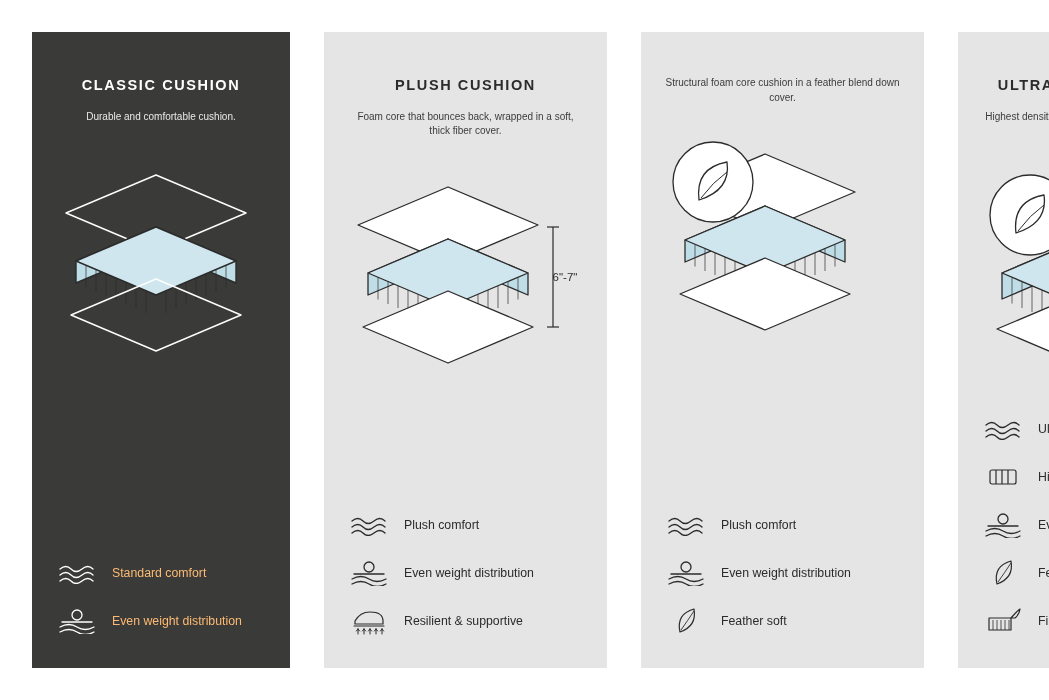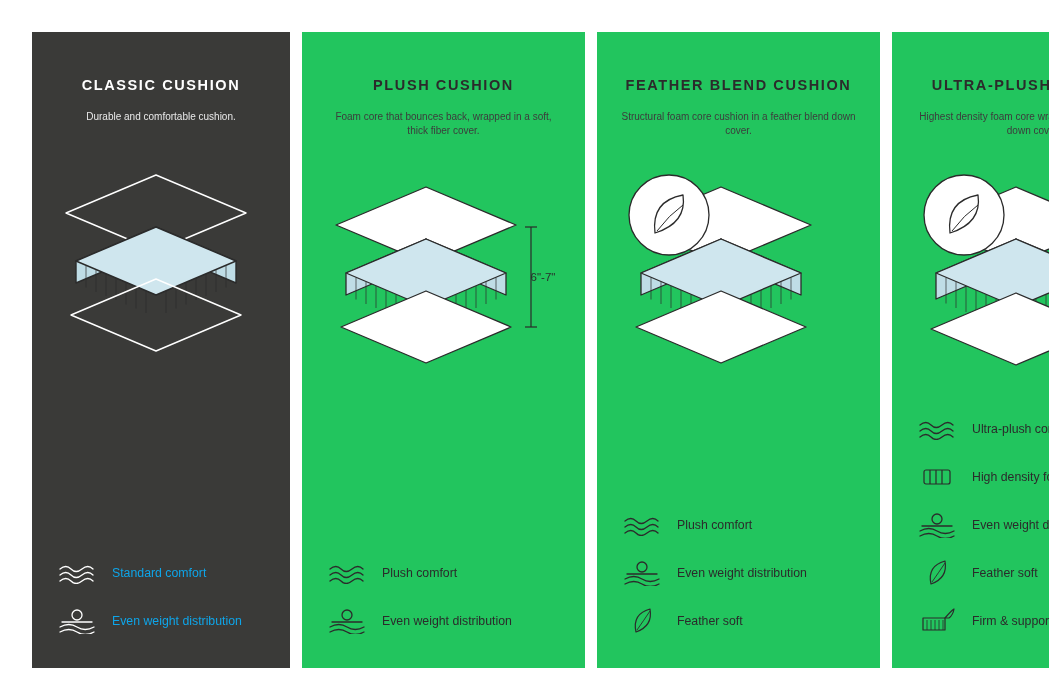--- a/index.html
+++ b/index.html
@@ -12,38 +12,38 @@
     height: 700px;
     font-family: "Liberation Sans", sans-serif;
     overflow: hidden;
   }
   .board {
     position: relative;
     width: 1049px;
     height: 700px;
     background: #ffffff;
     display: flex;
-    gap: 12px;
+    gap: 34px;
     padding: 32px 32px;
     box-sizing: border-box;
   }
   .card {
     flex: 1 1 0;
     position: relative;
     box-sizing: border-box;
     padding: 44px 24px 26px 24px;
     display: flex;
     flex-direction: column;
   }
   .card.dark {
     background: #3a3a38;
     color: #ffffff;
   }
   .card.light {
-    background: #22c55e;
+    background: #e5e5e5;
     color: #2b2b2b;
   }
   .card-title {
     text-align: center;
     font-size: 14.5px;
     font-weight: bold;
     letter-spacing: 1.6px;
     line-height: 1.35;
     margin: 0 0 14px 0;
   }
@@ -85,21 +85,21 @@
     height: 30px;
     display: flex;
     align-items: center;
     justify-content: center;
   }
   .feat-label {
     font-size: 12.3px;
     line-height: 1.35;
     color: #2b2b2b;
   }
-  .card.dark .feat-label { color: #0ea5e9; }
+  .card.dark .feat-label { color: #fdba74; }
   .dim-label {
     font-size: 11.5px;
     fill: #2b2b2b;
   }
 </style>
 </head>
 <body>
 
 <div class="board">
 
@@ -217,25 +217,40 @@
         <span class="feat-icon">
           <svg width="40" height="26" viewBox="0 0 40 26" fill="none" stroke="#2b2b2b" stroke-width="1.3" stroke-linecap="round">
             <circle cx="20" cy="7" r="5"></circle>
             <path d="M5 14 h30"></path>
             <path d="M3 19 q9 -5 17 0 t17 0"></path>
             <path d="M3 24 q9 -5 17 0 t17 0"></path>
           </svg>
         </span>
         <span class="feat-label">Even weight distribution</span>
       </div>
+      <div class="feature">
+        <span class="feat-icon">
+          <svg width="40" height="28" viewBox="0 0 40 28" fill="none" stroke="#2b2b2b" stroke-width="1.2" stroke-linecap="round">
+            <path d="M6 14 q5 -9 15 -9 q13 0 13 9 v3 H6 z"></path>
+            <path d="M5 19 h30"></path>
+            <g stroke-width="1">
+              <path d="M9 27 v-5 M9 22 l-1.6 2 M9 22 l1.6 2"></path>
+              <path d="M15 27 v-5 M15 22 l-1.6 2 M15 22 l1.6 2"></path>
+              <path d="M21 27 v-5 M21 22 l-1.6 2 M21 22 l1.6 2"></path>
+              <path d="M27 27 v-5 M27 22 l-1.6 2 M27 22 l1.6 2"></path>
+              <path d="M33 27 v-5 M33 22 l-1.6 2 M33 22 l1.6 2"></path>
+            </g>
+          </svg>
+        </span>
+        <span class="feat-label">Resilient &amp; supportive</span>
+      </div>
     </div>
   </div>
 
   <div class="card light">
-    <div class="card-title">FEATHER BLEND CUSHION</div>
     <div class="card-desc">Structural foam core cushion in a feather blend down cover.</div>
 
     <div class="illus">
       <svg width="235" height="205" viewBox="0 0 235 205">
         <g fill="none" stroke="#2b2b2b" stroke-width="1.3" stroke-linejoin="round">
           <polygon points="100,20 190,58 100,96 10,58" fill="#ffffff"></polygon>
           <polygon points="100,72 180,106 180,128 100,94" fill="#bfdde6"></polygon>
           <polygon points="100,72 20,106 20,128 100,94" fill="#bfdde6"></polygon>
           <polygon points="20,106 100,140 180,106 100,72" fill="#cfe6ee"></polygon>
           <g stroke-width="0.7">

